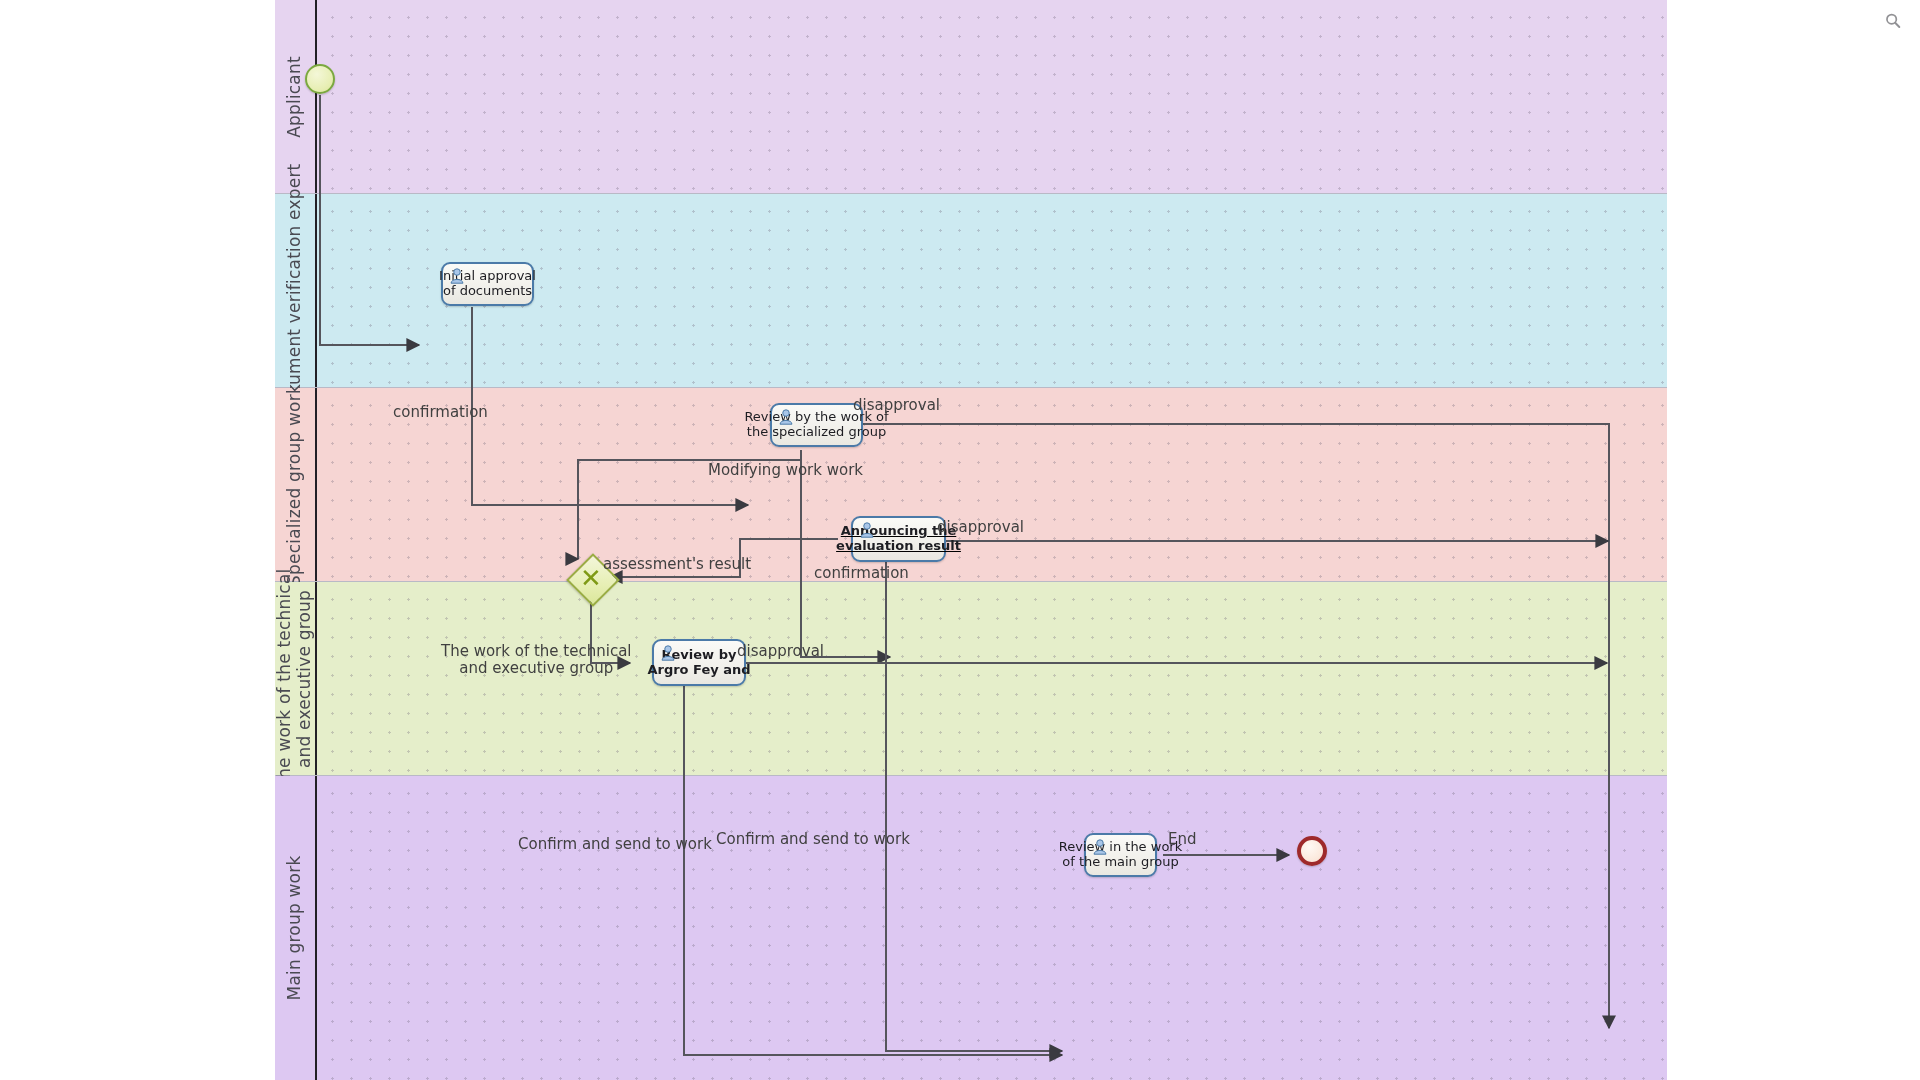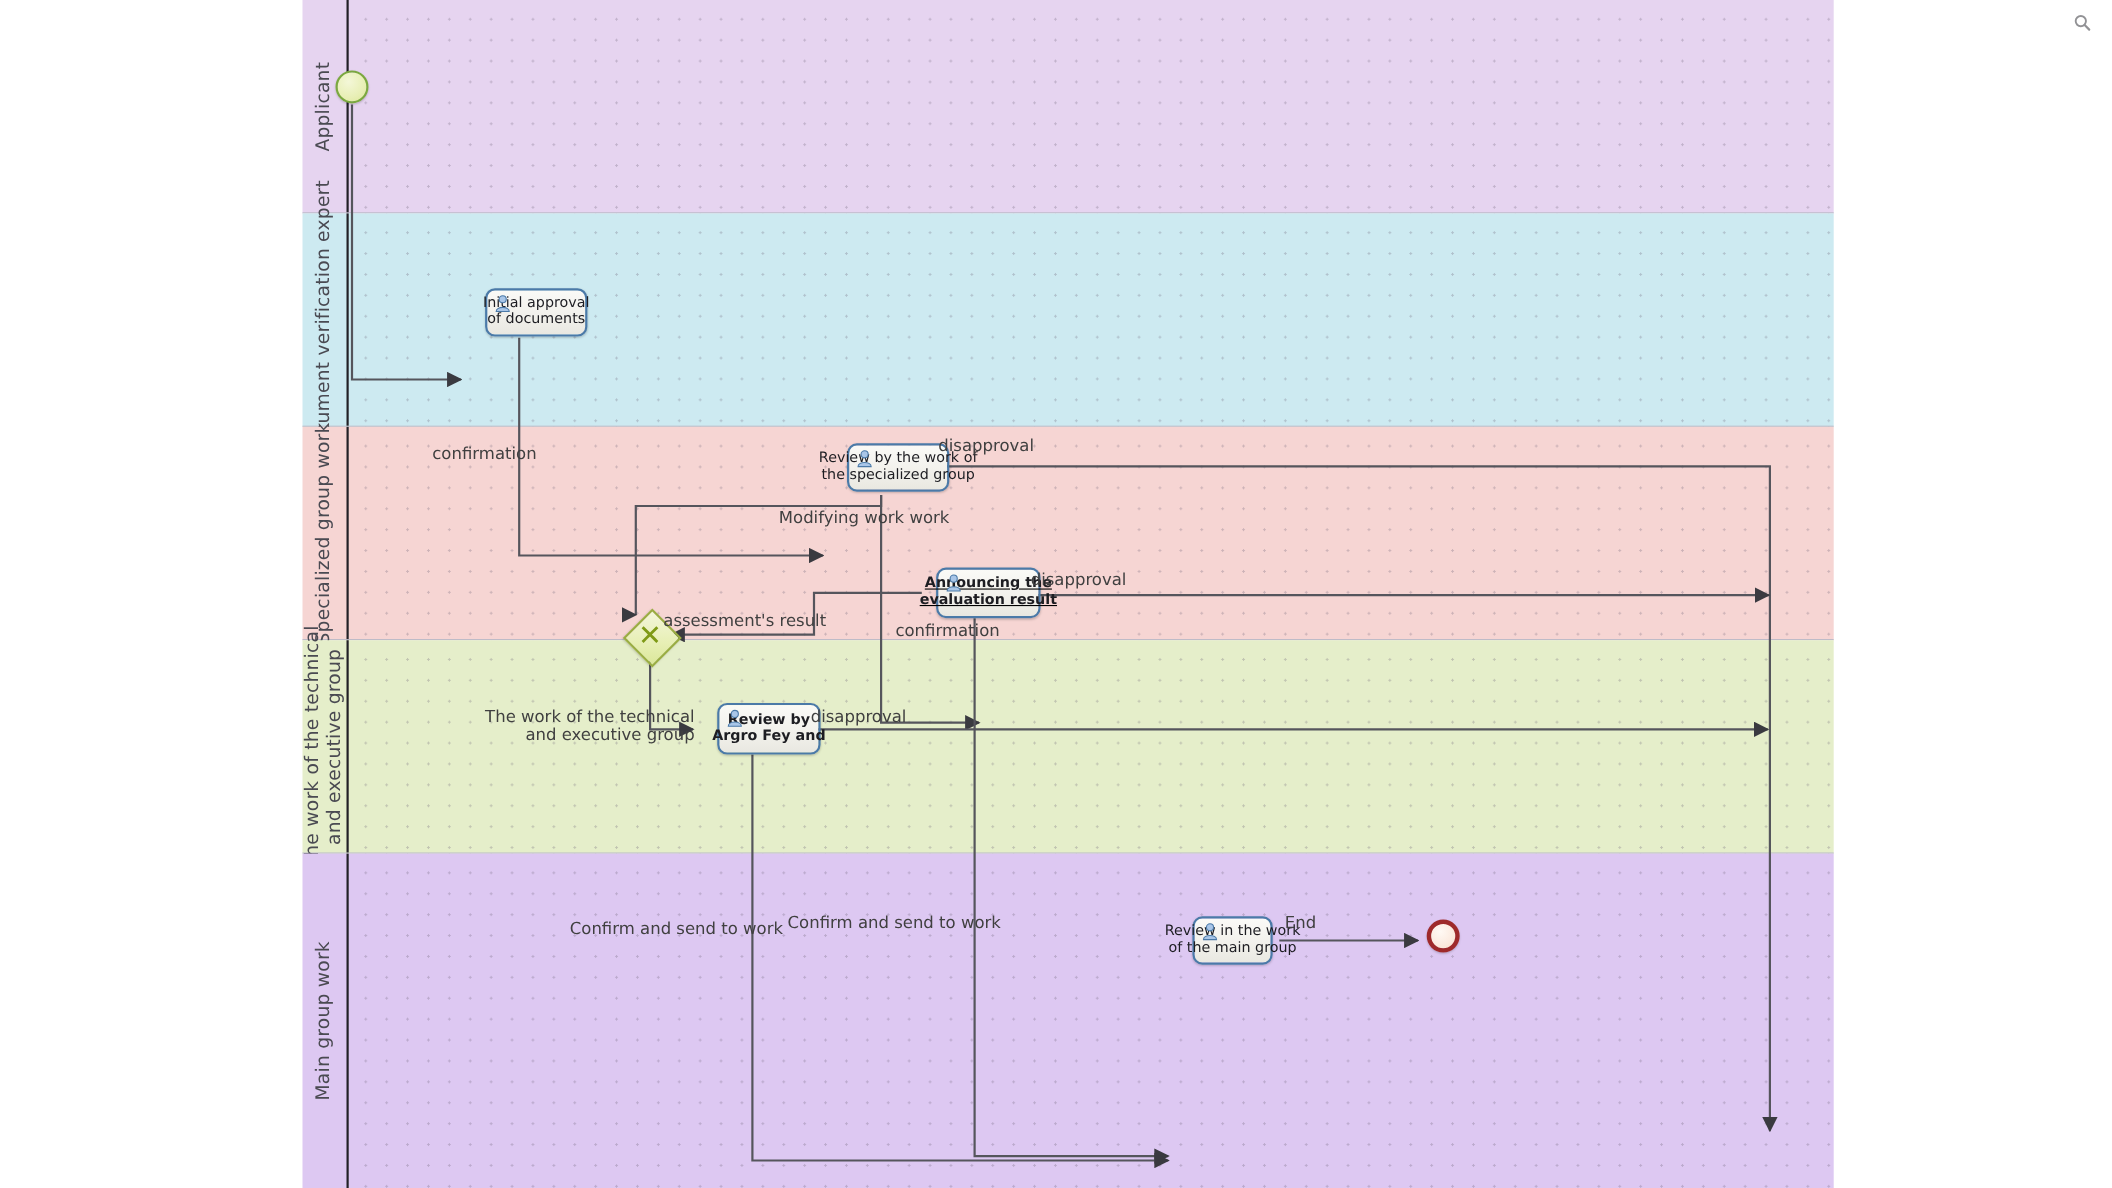--- a/index.html
+++ b/index.html
@@ -133,21 +133,21 @@
     line-height: 1;
   }
   .edge-label {
     position: absolute;
     font-size: 15px;
     color: #404040;
     white-space: pre;
     line-height: 1.15;
     font-family: "DejaVu Sans", sans-serif;
   }
-  .edge-label.center { text-align: right; }
+  .edge-label.center { text-align: center; }
   .search-icon {
     position: absolute;
     right: 18px;
     top: 12px;
     width: 18px;
     height: 18px;
     opacity: .55;
   }
 </style>
 </head>

